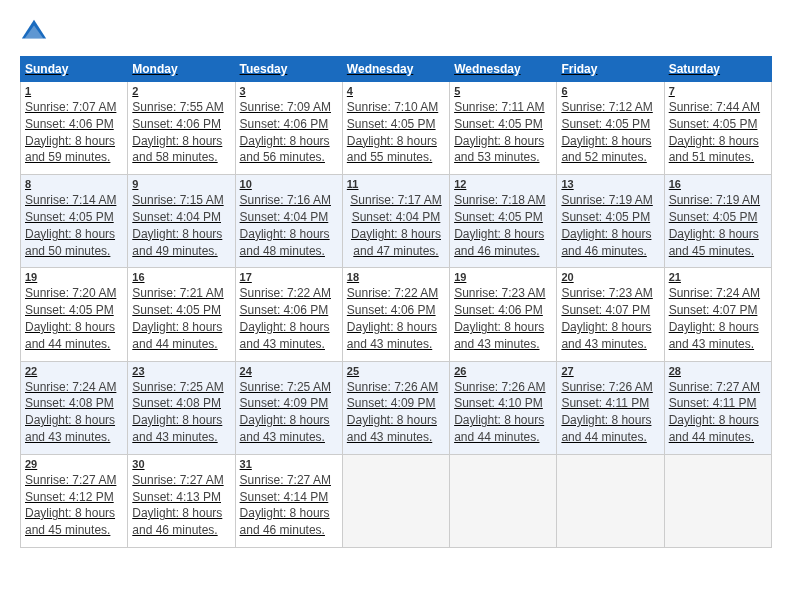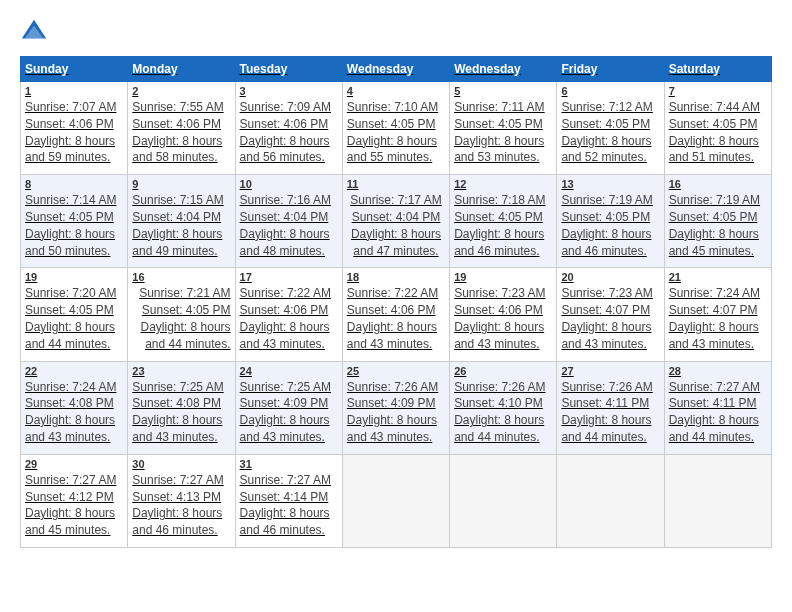--- a/index.html
+++ b/index.html
@@ -235,21 +235,21 @@
         <tr>
           <td>
             <span class="day-num">19</span>
             <div class="day-info" style="white-space: pre-line;">Sunrise: 7:20 AM
 Sunset: 4:05 PM
 Daylight: 8 hours
 and 44 minutes.</div>
           </td>
           <td>
             <span class="day-num">16</span>
-            <div class="day-info" style="white-space: pre-line; text-align: right;">Sunrise: 7:21 AM
+            <div class="day-info" style="white-space: pre-line;">Sunrise: 7:21 AM
 Sunset: 4:05 PM
 Daylight: 8 hours
 and 44 minutes.</div>
           </td>
           <td>
             <span class="day-num">17</span>
             <div class="day-info" style="white-space: pre-line;">Sunrise: 7:22 AM
 Sunset: 4:06 PM
 Daylight: 8 hours
 and 43 minutes.</div>

